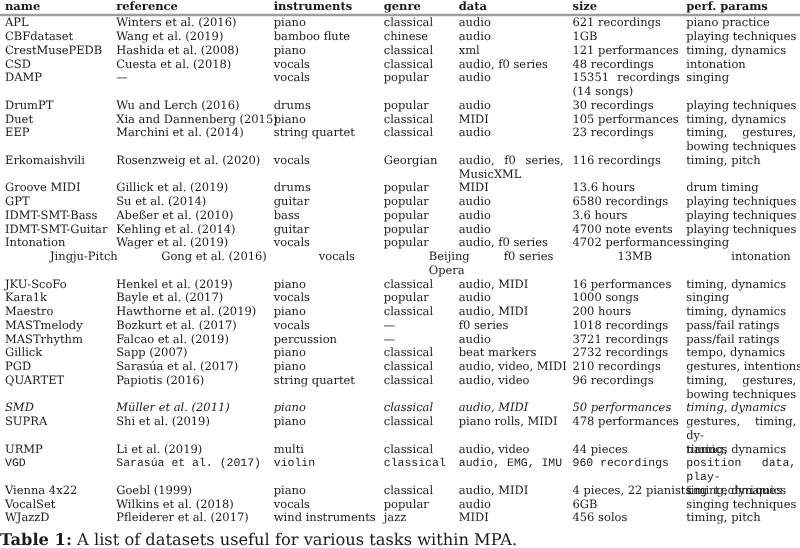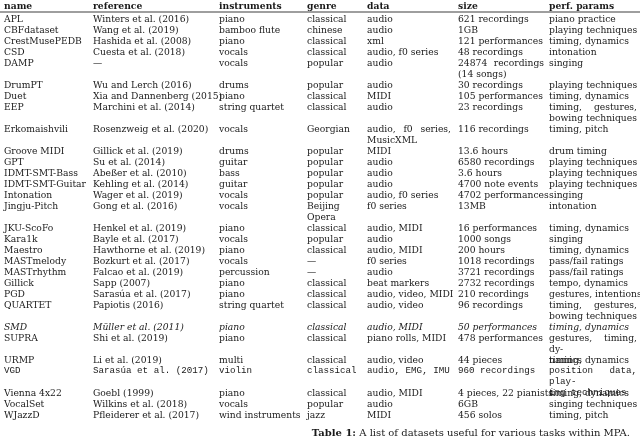--- a/index.html
+++ b/index.html
@@ -14,22 +14,22 @@
   .c { position:absolute; top:0; white-space:nowrap; }
   .c0 { left:4px; }
   .c1 { left:93px; }
   .c2 { left:219px; }
   .c3 { left:307px; }
   .c4 { left:367px; }
   .c5 { left:458px; width:106px; }
   .c6 { left:549px; width:90px; }
   .wrap { white-space:normal; }
   .just { text-align:justify; text-align-last:left; }
-  .cap { position:absolute; top:427px; left:0; width:630px; text-align:right;
-         font-size:10px; line-height:11px; }
+  .cap { position:absolute; top:427px; left:0; width:630px; text-align:left;
+         font-size:13px; line-height:11px; }
   .cap b { font-weight:bold; }
 </style>
 </head>
 <body>
 
 <div class="tbl">
   <div class="hdr">
     <span class="c c0">name</span>
     <span class="c c1">reference</span>
     <span class="c c2">instruments</span>
@@ -75,21 +75,21 @@
         <span class="c c4">audio, f0 series</span>
         <span class="c c5">48 recordings</span>
         <span class="c c6">intonation</span>
       </div>
       <div class="row" style="height: 22px;">
         <span class="c c0">DAMP</span>
         <span class="c c1">—</span>
         <span class="c c2">vocals</span>
         <span class="c c3 wrap" style="width: 55px;">popular</span>
         <span class="c c4 wrap just" style="width: 84px;">audio</span>
-        <span class="c c5 wrap just" style="width: 86px;">24874 recordings (14 songs)</span>
+        <span class="c c5 wrap just" style="width: 86px;">15351 recordings (14 songs)</span>
         <span class="c c6 wrap just" style="width: 88px;">singing</span>
       </div>
       <div class="row" style="height: 11px;">
         <span class="c c0">DrumPT</span>
         <span class="c c1">Wu and Lerch (2016)</span>
         <span class="c c2">drums</span>
         <span class="c c3">popular</span>
         <span class="c c4">audio</span>
         <span class="c c5">30 recordings</span>
         <span class="c c6">playing techniques</span>
@@ -159,21 +159,21 @@
       </div>
       <div class="row" style="height: 11px;">
         <span class="c c0">Intonation</span>
         <span class="c c1">Wager et al. (2019)</span>
         <span class="c c2">vocals</span>
         <span class="c c3">popular</span>
         <span class="c c4">audio, f0 series</span>
         <span class="c c5">4702 performances</span>
         <span class="c c6">singing</span>
       </div>
-      <div class="row" style="height: 22px;">
+      <div class="row" style="height: 22px; margin-left: 36px;">
         <span class="c c0">Jingju-Pitch</span>
         <span class="c c1">Gong et al. (2016)</span>
         <span class="c c2">vocals</span>
         <span class="c c3 wrap" style="width: 55px;">Beijing Opera</span>
         <span class="c c4 wrap just" style="width: 84px;">f0 series</span>
         <span class="c c5 wrap just" style="width: 86px;">13MB</span>
         <span class="c c6 wrap just" style="width: 88px;">intonation</span>
       </div>
       <div class="row" style="height: 11px;">
         <span class="c c0">JKU-ScoFo</span>

